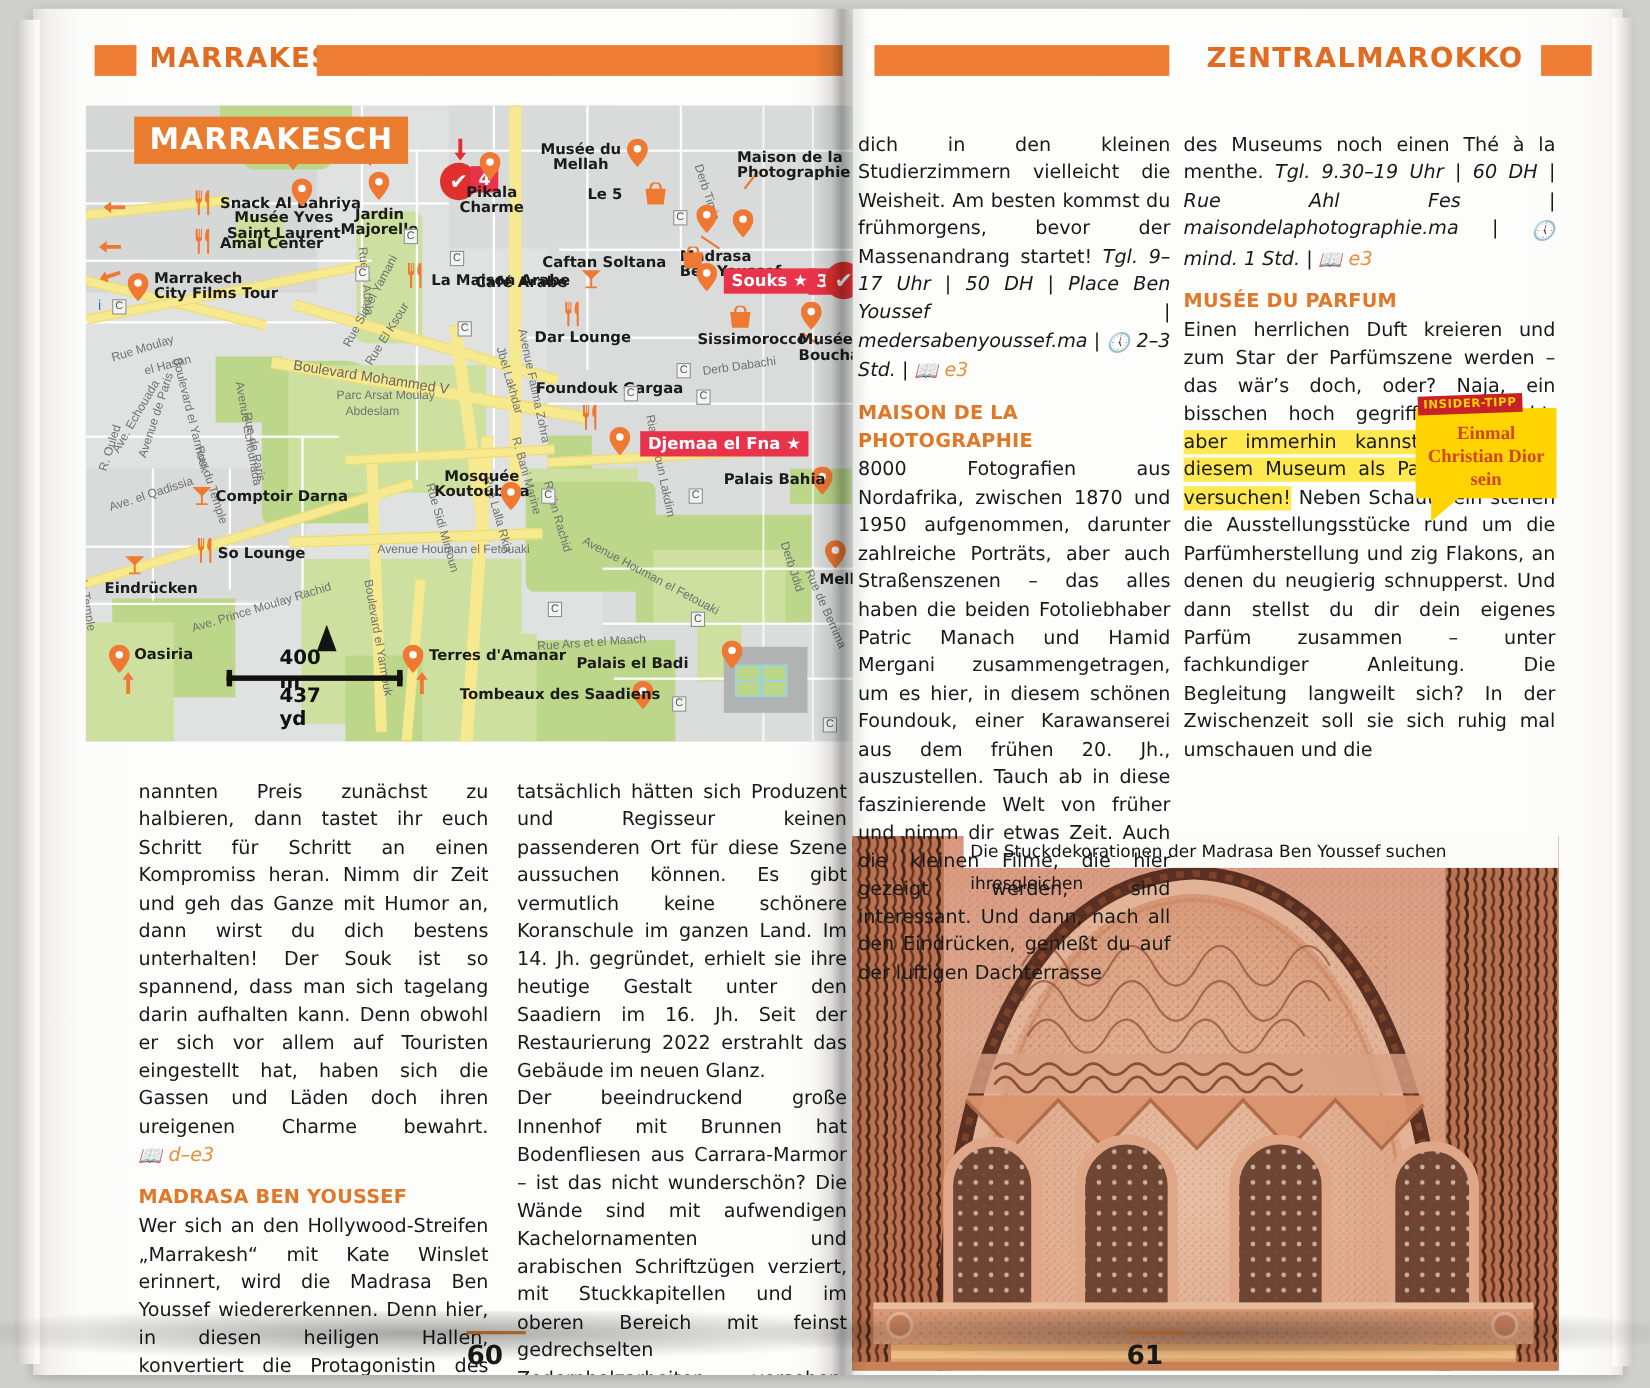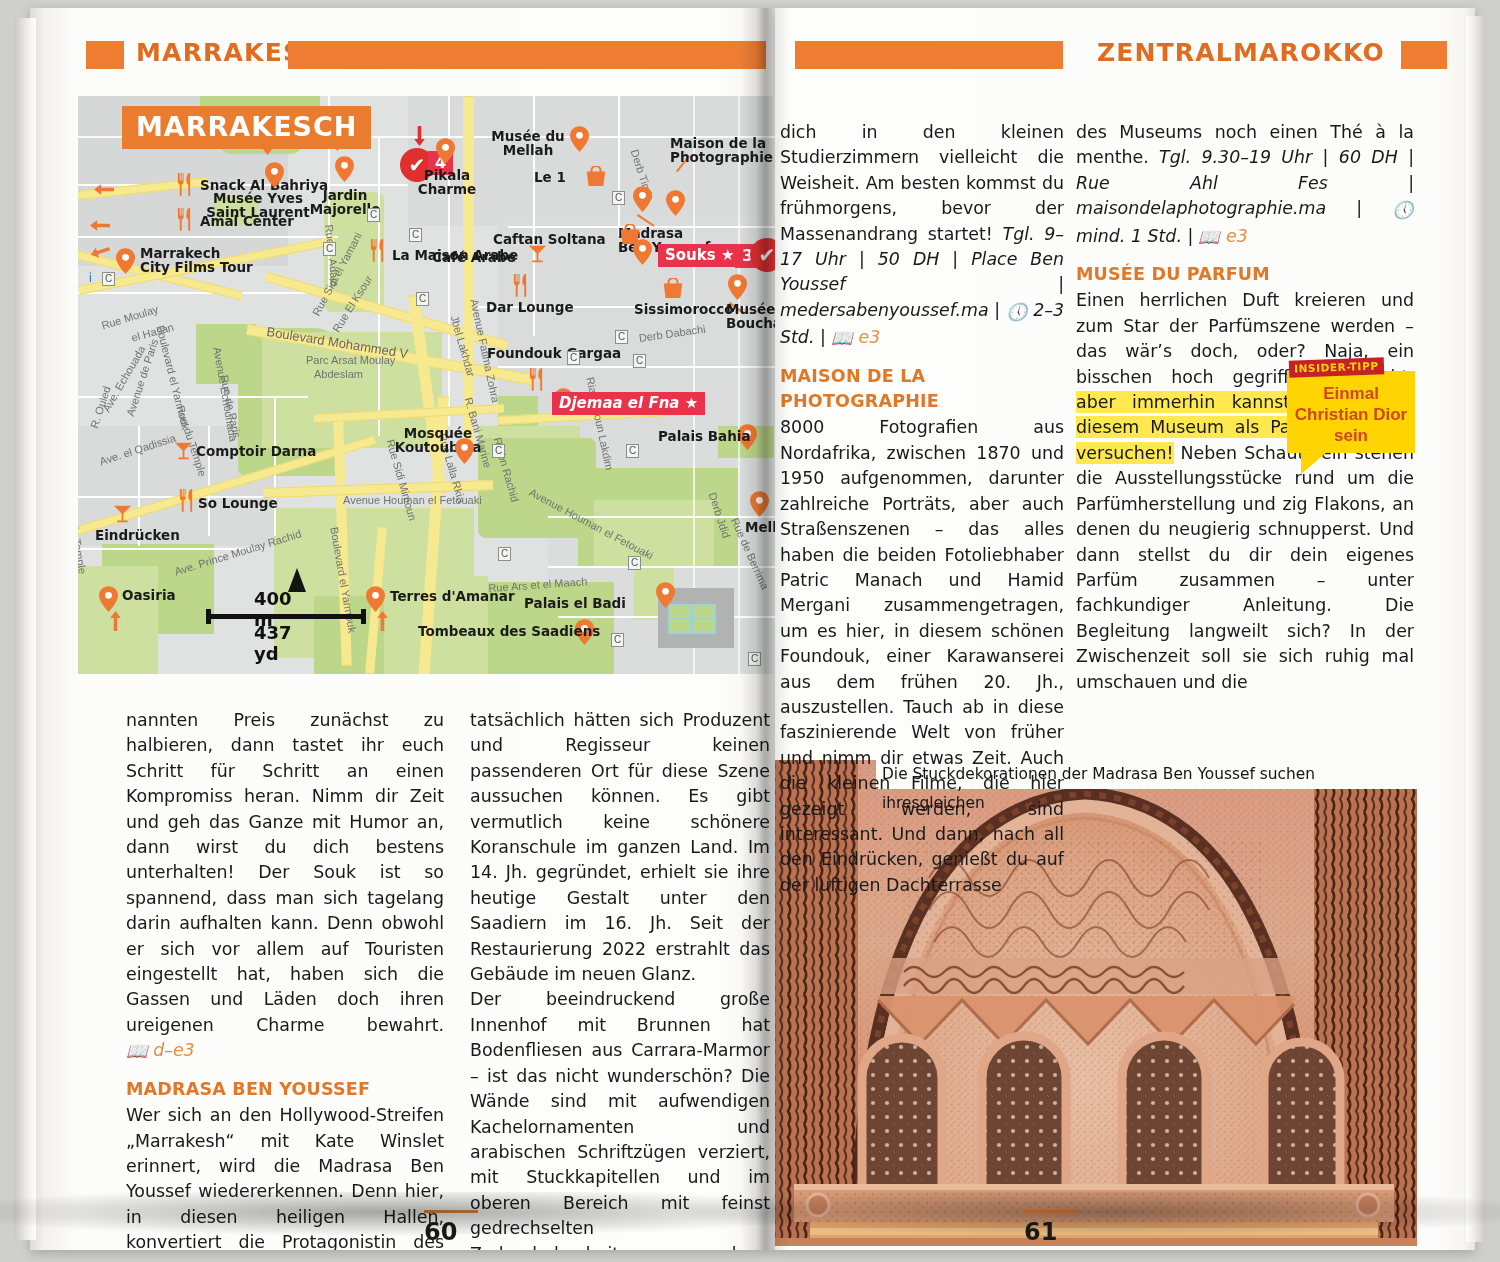--- a/index.html
+++ b/index.html
@@ -193,21 +193,21 @@
   #insider-ribbon {
     position: absolute; left: 2px; top: 2px;
     background: #c62127; color: #ffd400;
     font-family: "DejaVu Sans", sans-serif; font-weight: bold;
     font-size: 10.5px; letter-spacing: .6px; padding: 2px 5px 3px 5px;
     transform: rotate(-2deg);
   }
   #insider-text {
     position: absolute; left: 0; top: 26px; width: 128px;
     text-align: center; color: #d2461f;
-    font-family: Liberation Sans, sans-serif; font-weight: bold;
+    font-family: Liberation Serif, serif; font-weight: bold;
     font-size: 17px; line-height: 21px;
   }
 
   
   #photo {
     position: absolute; left: 754px; top: 712px; width: 663px; height: 478px;
     overflow: hidden; z-index: 7;
     background: #c8795a;
     margin-top: 48px;
   }
@@ -443,21 +443,21 @@
       </div>
       <div class="poi-label" style="left:408px;top:33px;width:84px;text-align:center;">Musée du
 Mellah</div>
 
       <div class="mk-bag" style="left:506px;top:70px;">
         <svg viewBox="0 0 26 22">
             <path d="M3 6h20l-2 16H5Z" fill="#ef7832"></path>
             <path d="M8 7V5a5 5 0 0 1 10 0v2" fill="none" stroke="#ef7832" stroke-width="2.2"></path>
           </svg>
       </div>
-      <div class="poi-label" style="left:456px;top:74px;">Le 1</div>
+      <div class="poi-label" style="left:456px;top:74px;">Le 5</div>
 
       <div class="pin" style="left:588px;top:94px;">
         <svg viewBox="0 0 20 27">
             <path d="M10 0C4.5 0 0 4.4 0 9.8 0 17 10 27 10 27s10-10 10-17.2C20 4.4 15.5 0 10 0Z" fill="#ef7832"></path>
             <circle cx="10" cy="9.6" r="3.6" fill="#fff"></circle>
           </svg>
       </div>
       <div class="road" style="left:598px;top:75px;width:20px;height:2px;background:#ef7832;transform:rotate(-52deg);"></div>
       <div class="poi-label" style="left:592px;top:40px;">Maison de la
 Photographie</div>
@@ -541,21 +541,21 @@
           </svg>
       </div>
       <div class="poi-label" style="left:409px;top:250px;">Foundouk Gargaa</div>
 
       <div class="pin" style="left:476px;top:292px;">
         <svg viewBox="0 0 20 27">
             <path d="M10 0C4.5 0 0 4.4 0 9.8 0 17 10 27 10 27s10-10 10-17.2C20 4.4 15.5 0 10 0Z" fill="#ef7832"></path>
             <circle cx="10" cy="9.6" r="3.6" fill="#fff"></circle>
           </svg>
       </div>
-      <div class="red-chip" style="left:474px;top:296px;font-style:italic;">
+      <div class="red-chip" style="left:504px;top:296px;">
         <span>Djemaa el Fna</span>
         <span>★</span>
       </div>
 
       <div class="poi-label" style="left:310px;top:330px;width:100px;text-align:center;">Mosquée
 Koutoubiya</div>
       <div class="pin" style="left:377px;top:342px;">
         <svg viewBox="0 0 20 27">
             <path d="M10 0C4.5 0 0 4.4 0 9.8 0 17 10 27 10 27s10-10 10-17.2C20 4.4 15.5 0 10 0Z" fill="#ef7832"></path>
             <circle cx="10" cy="9.6" r="3.6" fill="#fff"></circle>

